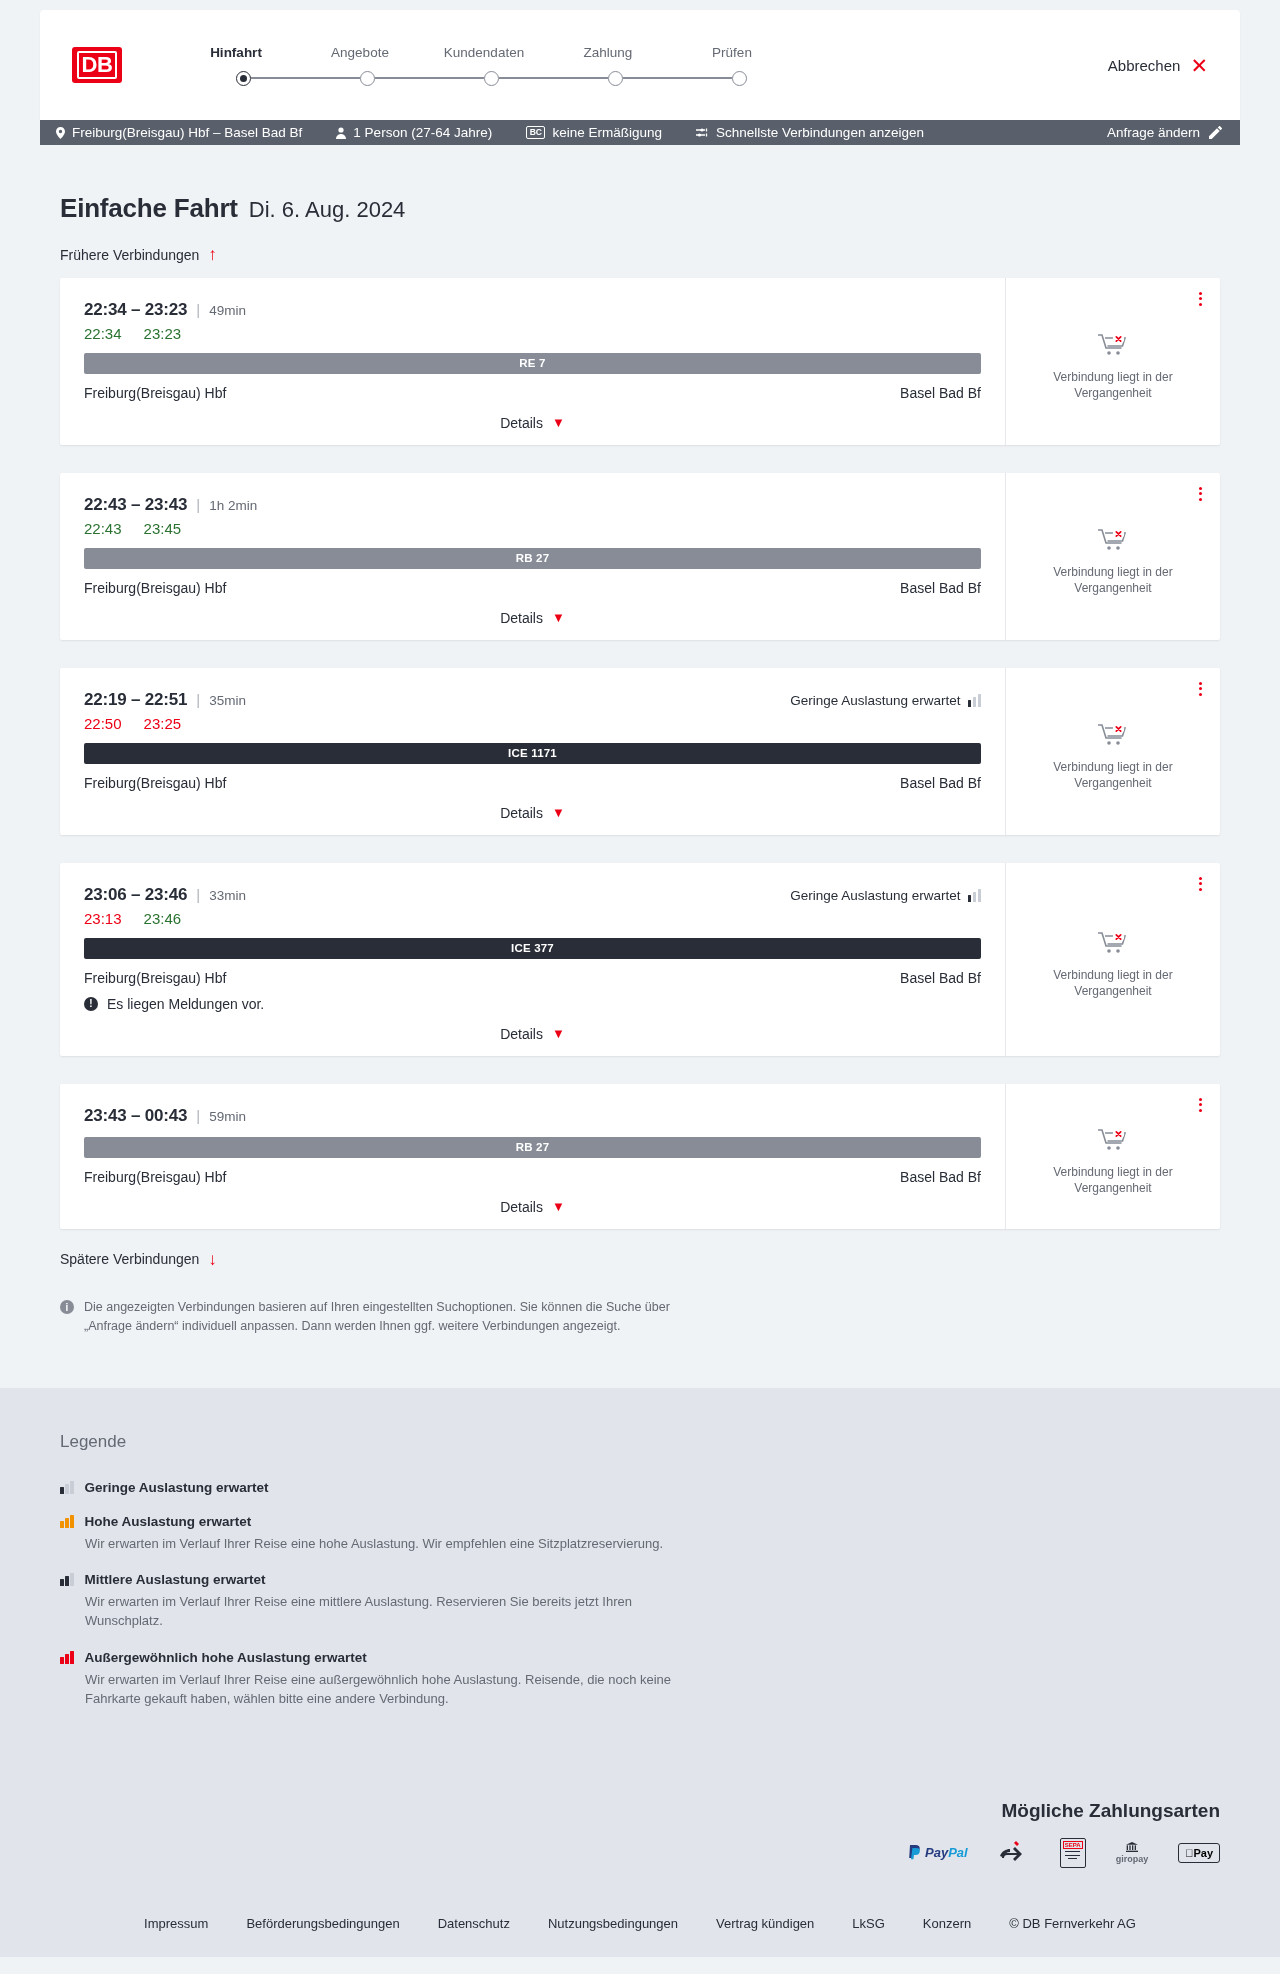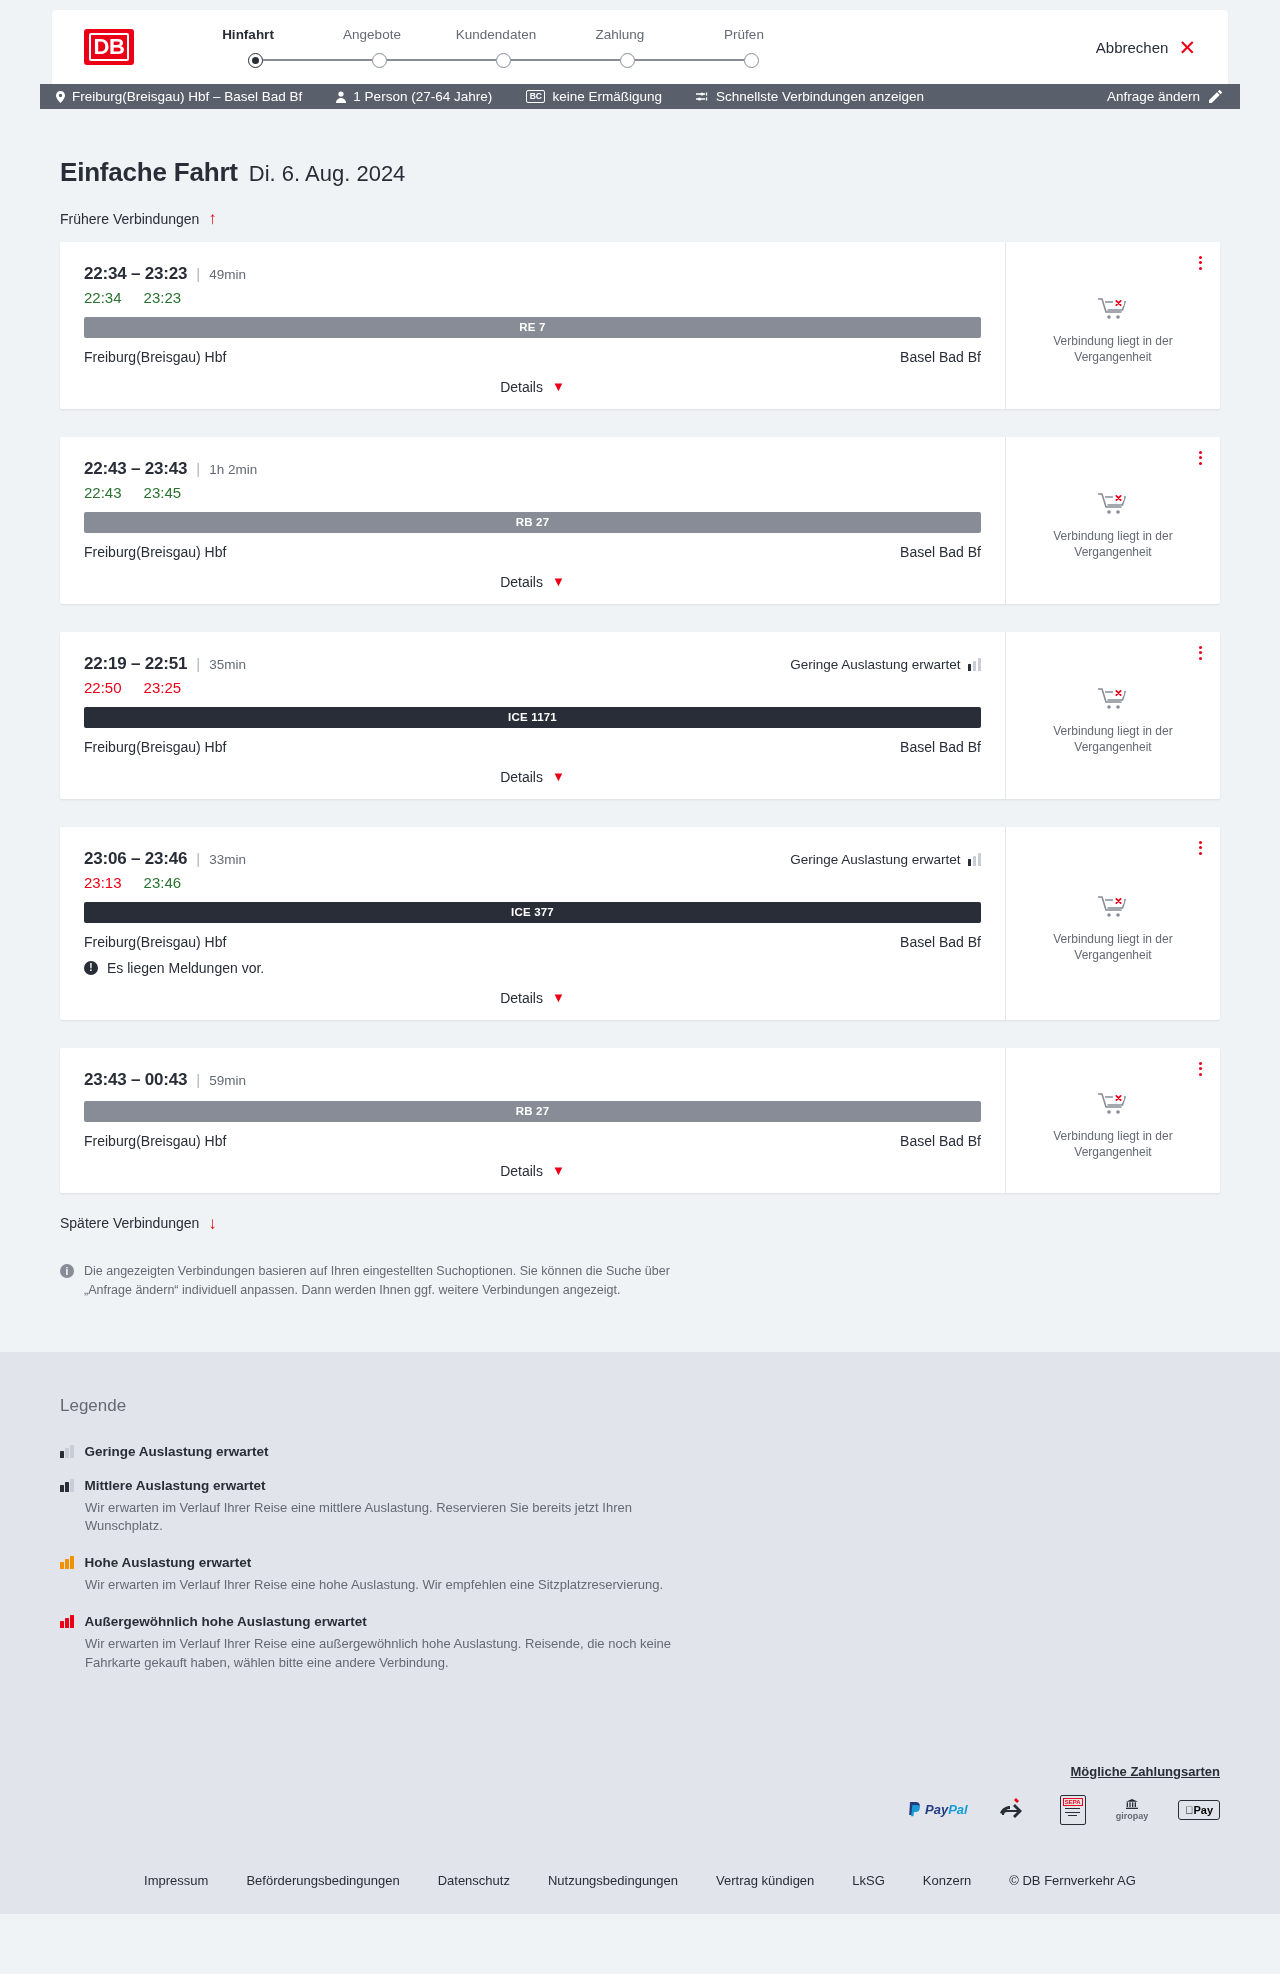--- a/index.html
+++ b/index.html
@@ -12,24 +12,24 @@
     -webkit-font-smoothing: antialiased;
   }
   .page { width: 1280px; position: relative; }
 
   
   .header-wrap {
     background: #f0f3f5;
     padding: 10px 0 0 0;
   }
   .header {
-    margin: 0 52px;
+    margin: 0 40px;
     background: #ffffff;
     border-radius: 4px 4px 0 0;
-    height: 74px;
+    height: 110px;
     display: flex;
     align-items: center;
     padding: 0 32px;
     position: relative;
     box-shadow: 0 1px 2px rgba(0,0,0,.06);
   }
   .db-logo {
     width: 50px; height: 36px;
     background: #ec0016;
     border-radius: 3px;
@@ -184,21 +184,21 @@
   .legend-head { display: flex; align-items: center; gap: 11px; }
   .legend-label { font-size: 13.5px; font-weight: 700; color: #282d37; }
   .legend-desc {
     font-size: 13px; color: #646973; margin-top: 6px; margin-left: 25px;
     line-height: 1.45; max-width: 610px;
   }
 
   
   .footer { background: #e1e5eb; padding: 26px 0 0 0; }
   .pay-block { margin: 0 60px; display: flex; flex-direction: column; align-items: flex-end; }
-  .pay-title { font-size: 13px; font-weight: 800; color: #282d37; text-decoration: underline; }
+  .pay-title { font-size: 19px; font-weight: 800; color: #282d37; }
   .pay-icons { display: flex; align-items: center; gap: 30px; margin-top: 20px; }
   .pay-chip {
     height: 22px; display: flex; align-items: center; justify-content: center;
   }
   .paypal-txt { font-size: 13px; font-weight: 800; font-style: italic; }
   .pp-blue { color: #253b80; } .pp-cyan { color: #179bd7; }
   .sepa-box {
     width: 26px; height: 30px; border: 1.2px solid #282d37; border-radius: 2px;
     display: flex; flex-direction: column; align-items: center; justify-content: flex-start;
     padding-top: 2px; position: relative;
@@ -535,38 +535,38 @@
                 <span class="occ-bar" style="height:7px;background:#282d37"></span>
                 <span class="occ-bar" style="height:10px;background:#c9ced6"></span>
                 <span class="occ-bar" style="height:13px;background:#c9ced6"></span>
               </span>
               <span class="legend-label">Geringe Auslastung erwartet</span>
             </div>
           </div>
           <div class="legend-item">
             <div class="legend-head">
               <span class="occ-icon">
+                <span class="occ-bar" style="height:7px;background:#f39200"></span>
+                <span class="occ-bar" style="height:10px;background:#f39200"></span>
+                <span class="occ-bar" style="height:13px;background:#f39200"></span>
+              </span>
+              <span class="legend-label">Hohe Auslastung erwartet</span>
+            </div>
+            <div class="legend-desc">Wir erwarten im Verlauf Ihrer Reise eine hohe Auslastung. Wir empfehlen eine Sitzplatzreservierung.</div>
+          </div>
+          <div class="legend-item">
+            <div class="legend-head">
+              <span class="occ-icon">
                 <span class="occ-bar" style="height:7px;background:#282d37"></span>
                 <span class="occ-bar" style="height:10px;background:#282d37"></span>
                 <span class="occ-bar" style="height:13px;background:#c9ced6"></span>
               </span>
               <span class="legend-label">Mittlere Auslastung erwartet</span>
             </div>
             <div class="legend-desc">Wir erwarten im Verlauf Ihrer Reise eine mittlere Auslastung. Reservieren Sie bereits jetzt Ihren Wunschplatz.</div>
-          </div>
-          <div class="legend-item">
-            <div class="legend-head">
-              <span class="occ-icon">
-                <span class="occ-bar" style="height:7px;background:#f39200"></span>
-                <span class="occ-bar" style="height:10px;background:#f39200"></span>
-                <span class="occ-bar" style="height:13px;background:#f39200"></span>
-              </span>
-              <span class="legend-label">Hohe Auslastung erwartet</span>
-            </div>
-            <div class="legend-desc">Wir erwarten im Verlauf Ihrer Reise eine hohe Auslastung. Wir empfehlen eine Sitzplatzreservierung.</div>
           </div>
           <div class="legend-item">
             <div class="legend-head">
               <span class="occ-icon">
                 <span class="occ-bar" style="height:7px;background:#ec0016"></span>
                 <span class="occ-bar" style="height:10px;background:#ec0016"></span>
                 <span class="occ-bar" style="height:13px;background:#ec0016"></span>
               </span>
               <span class="legend-label">Außergewöhnlich hohe Auslastung erwartet</span>
             </div>

